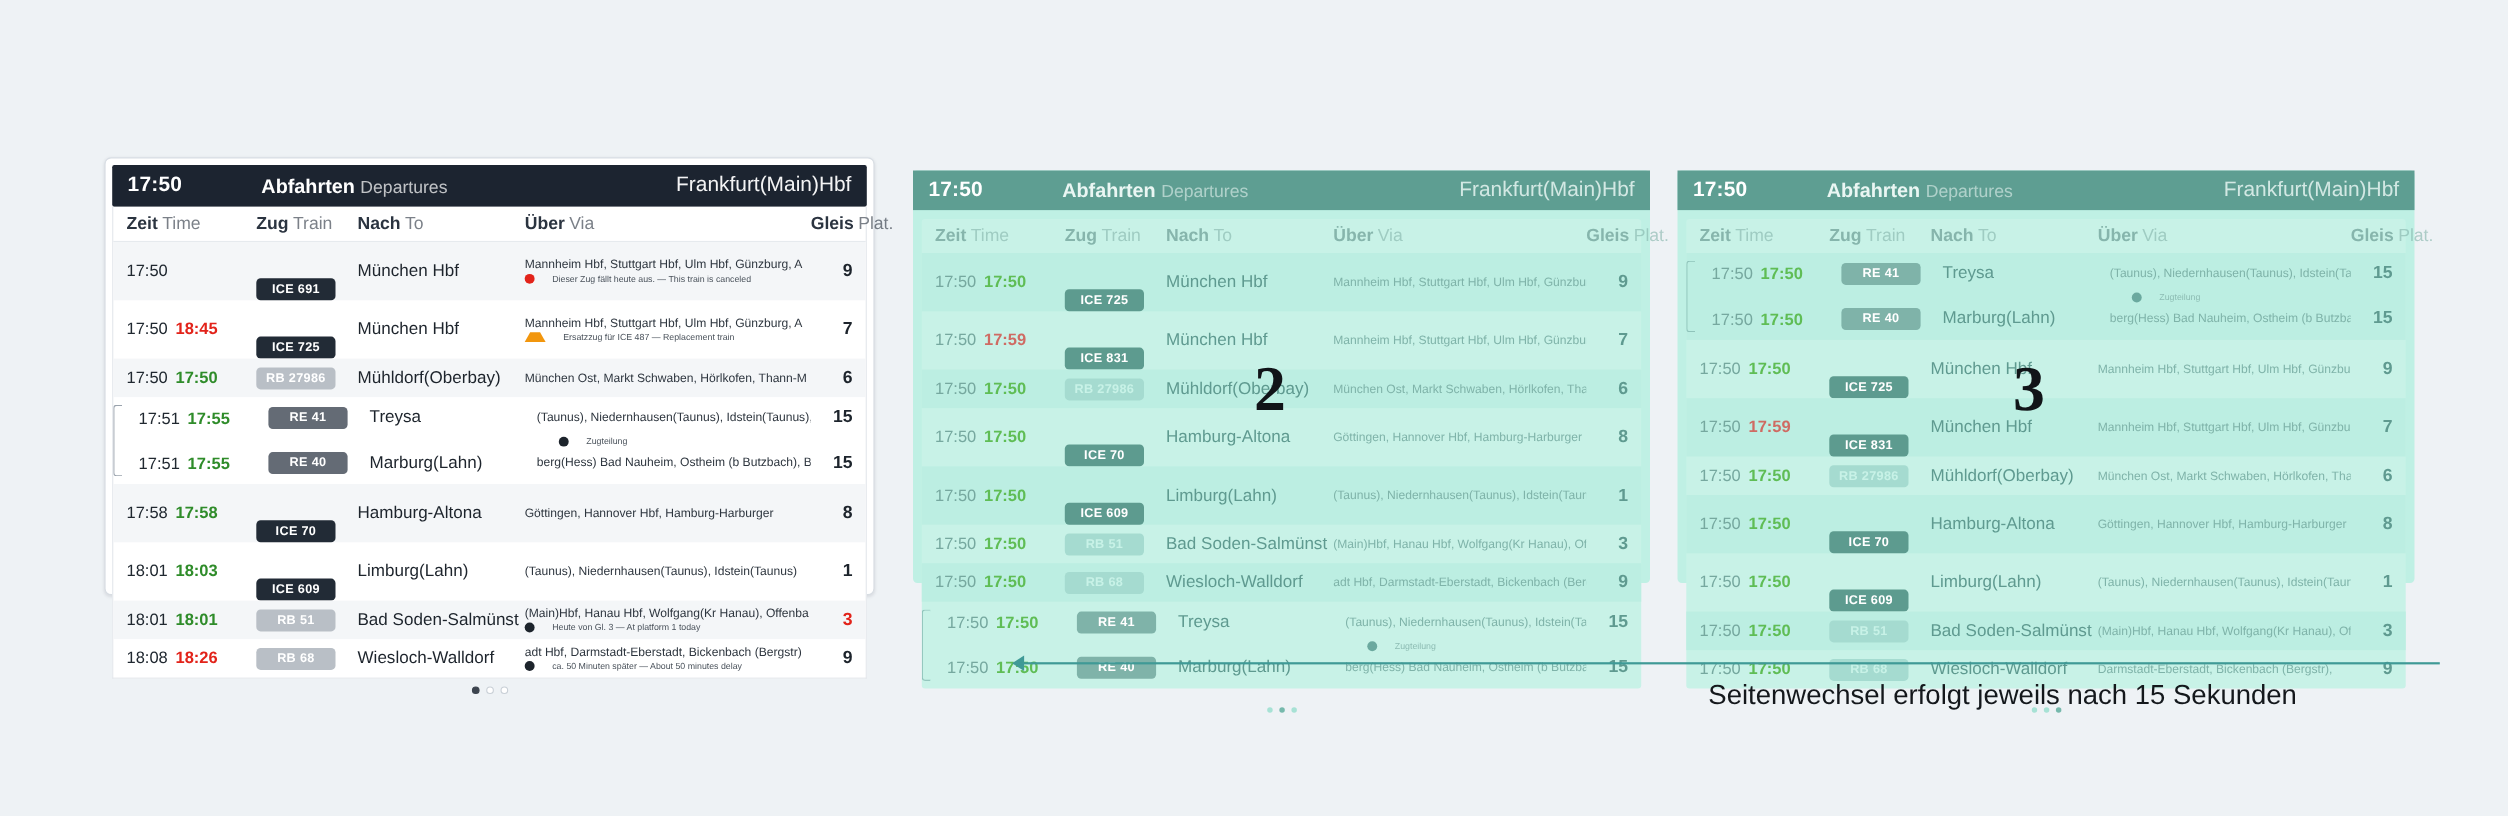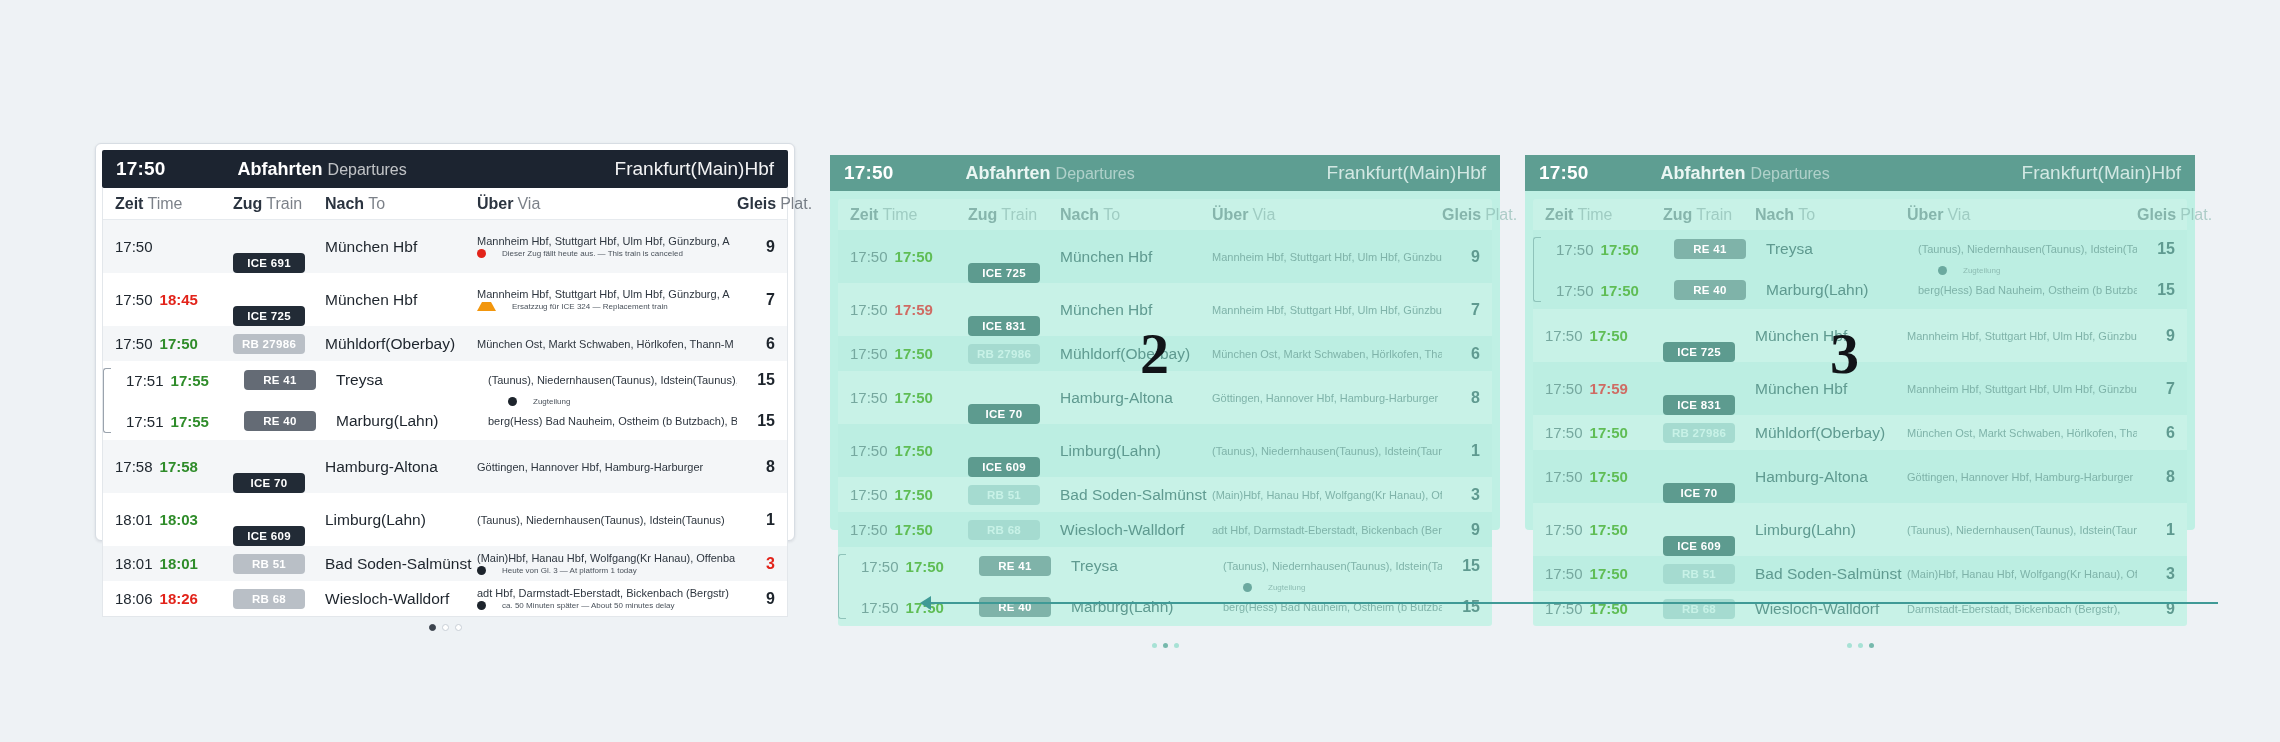--- a/index.html
+++ b/index.html
@@ -198,21 +198,21 @@
           <div class="c-plat"><span class="plat">9</span></div>
         </div>
         <div class="row">
           <div class="c-time"><span>17:50</span><span class="t-real t-late">18:45</span></div>
           <div class="c-train"><span class="badge bg-ice">ICE 725</span></div>
           <div class="c-to"><span class="dest">München Hbf</span></div>
           <div class="c-via via-wrap">
             <div class="via">Mannheim Hbf, Stuttgart Hbf, Ulm Hbf, Günzburg, A</div>
             <div class="note">
               <span class="ico warn"></span>
-              <span>Ersatzzug für ICE 324 — Replacement train</span>
+              <span>Ersatzzug für ICE 487 — Replacement train</span>
             </div>
           </div>
           <div class="c-plat"><span class="plat">7</span></div>
         </div>
         <div class="row alt">
           <div class="c-time"><span>17:50</span><span class="t-real t-ok">17:50</span></div>
           <div class="c-train"><span class="badge bg-rb">RB 27986</span></div>
           <div class="c-to"><span class="dest">Mühldorf(Oberbay)</span></div>
           <div class="c-via via-wrap">
             <div class="via">München Ost, Markt Schwaben, Hörlkofen, Thann-M</div>
@@ -269,21 +269,21 @@
           <div class="c-via via-wrap">
             <div class="via">(Main)Hbf, Hanau Hbf, Wolfgang(Kr Hanau), Offenba</div>
             <div class="note">
               <span class="ico info"></span>
               <span>Heute von Gl. 3 — At platform 1 today</span>
             </div>
           </div>
           <div class="c-plat"><span class="plat red">3</span></div>
         </div>
         <div class="row">
-          <div class="c-time"><span>18:06</span><span class="t-real t-late">18:26</span></div>
+          <div class="c-time"><span>18:08</span><span class="t-real t-late">18:26</span></div>
           <div class="c-train"><span class="badge bg-rb">RB 68</span></div>
           <div class="c-to"><span class="dest">Wiesloch-Walldorf</span></div>
           <div class="c-via via-wrap">
             <div class="via">adt Hbf, Darmstadt-Eberstadt, Bickenbach (Bergstr)</div>
             <div class="note">
               <span class="ico info"></span>
               <span>ca. 50 Minuten später — About 50 minutes delay</span>
             </div>
           </div>
           <div class="c-plat"><span class="plat">9</span></div>
@@ -512,13 +512,14 @@
         <span class="dot"></span>
         <span class="dot on"></span>
       </div>
     </div>
 
   <div class="stepnum n2">2</div>
   <div class="stepnum n3">3</div>
 
   <div class="arrow-head"></div>
   <div class="arrow-line"></div>
+  <div class="caption">Seitenwechsel erfolgt jeweils nach 15 Sekunden</div>
 </div>
 
 </body></html>

